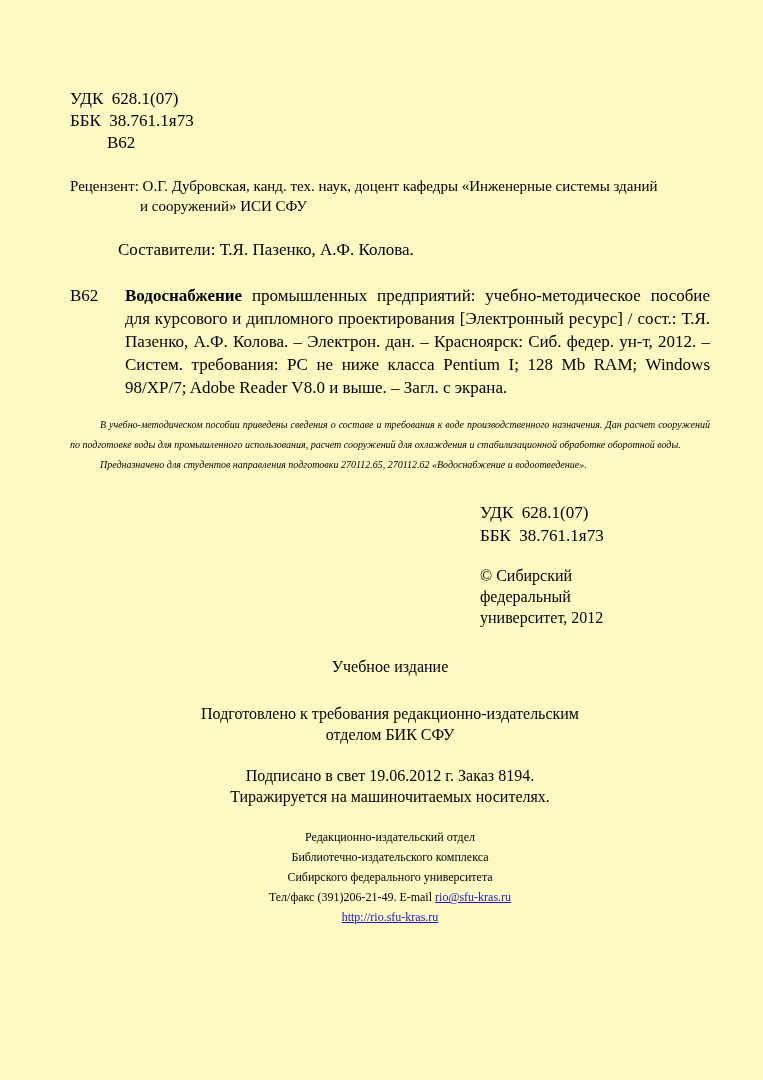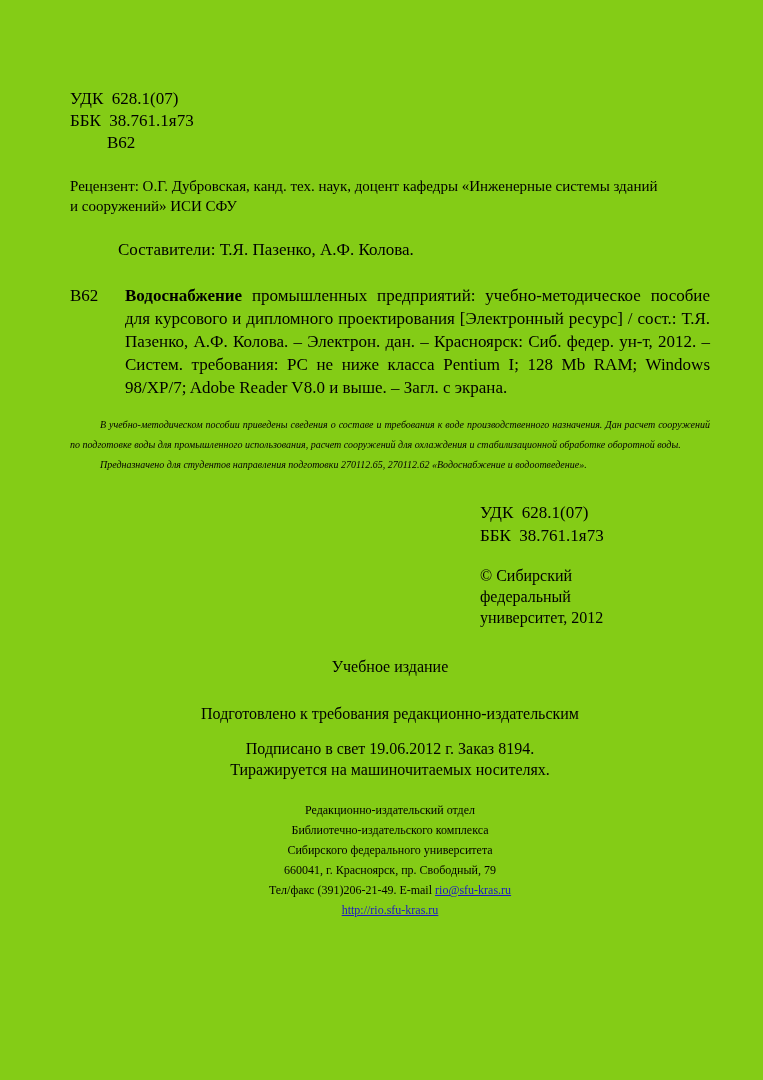--- a/index.html
+++ b/index.html
@@ -1,50 +1,50 @@
 <!DOCTYPE html>
 <html><head>
 <meta charset="utf-8">
 <style>
   html, body { margin: 0; padding: 0; background: #e8e8e8; }
   .page {
     position: relative;
     width: 763px;
     height: 1080px;
     margin: 0 auto;
-    background: #84cc16;
+    background: #fef9c3;
     box-sizing: border-box;
     padding: 88px 53px 0 70px;
     font-family: "Liberation Serif", "DejaVu Serif", serif;
     font-size: 17px;
     color: #000000;
     overflow: hidden;
   }
   .top-block div { line-height: 22px; }
   .code-line { margin-left: 37px; }
 
   .reviewer { margin-top: 22px; font-size: 15px; line-height: 20px; }
-  .reviewer-l2 { }
+  .reviewer-l2 { margin-left: 70px; }
 
   .compilers { margin-top: 24px; margin-left: 48px; }
 
   .bib { margin-top: 24px; display: flex; }
   .bib-code { flex: 0 0 55px; width: 55px; line-height: 23px; }
   .bib-text { flex: 1; margin: 0; text-align: justify; line-height: 23px; }
 
   .annotation { margin-top: 16px; font-style: italic; font-size: 10px; line-height: 20px; text-align: justify; }
   .annotation p { margin: 0; text-indent: 30px; }
 
   .udk-repeat { margin-top: 26px; margin-left: 410px; line-height: 23px; }
   .copyright { margin-top: 18px; margin-left: 410px; font-size: 16px; line-height: 21px; }
 
   .center { text-align: center; }
   .edition { margin-top: 28px; font-size: 16px; line-height: 21px; }
   .prepared { margin-top: 26px; font-size: 16px; line-height: 21px; }
-  .release { margin-top: 14px; font-size: 16px; line-height: 21px; }
+  .release { margin-top: 20px; font-size: 16px; line-height: 21px; }
   .publisher { margin-top: 20px; font-size: 12px; line-height: 20px; }
 
   .link { text-decoration: underline; cursor: pointer; }
 </style>
 </head>
 <body>
 
 <div class="page">
 
   <div class="top-block">
@@ -78,29 +78,29 @@
   <div class="copyright">
     <div>© Сибирский</div>
     <div>федеральный</div>
     <div>университет, 2012</div>
   </div>
 
   <div class="center edition">Учебное издание</div>
 
   <div class="center prepared">
     <div>Подготовлено к требования редакционно-издательским</div>
+    <div>отделом БИК СФУ</div>
   </div>
 
   <div class="center release">
     <div>Подписано в свет 19.06.2012 г. Заказ 8194.</div>
     <div>Тиражируется на машиночитаемых носителях.</div>
   </div>
 
   <div class="center publisher">
     <div>Редакционно-издательский отдел</div>
     <div>Библиотечно-издательского комплекса</div>
     <div>Сибирского федерального университета</div>
-    <div>660041, г. Красноярск, пр. Свободный, 79</div>
     <div><span>Тел/факс (391)206-21-49. E-mail </span><a class="link" href="#" style="color: rgb(26, 20, 200); text-decoration: underline;">rio@sfu-kras.ru</a></div>
     <div><a class="link" href="#" style="color: rgb(26, 20, 200);">http://rio.sfu-kras.ru</a></div>
   </div>
 
 </div>
 
 </body></html>

